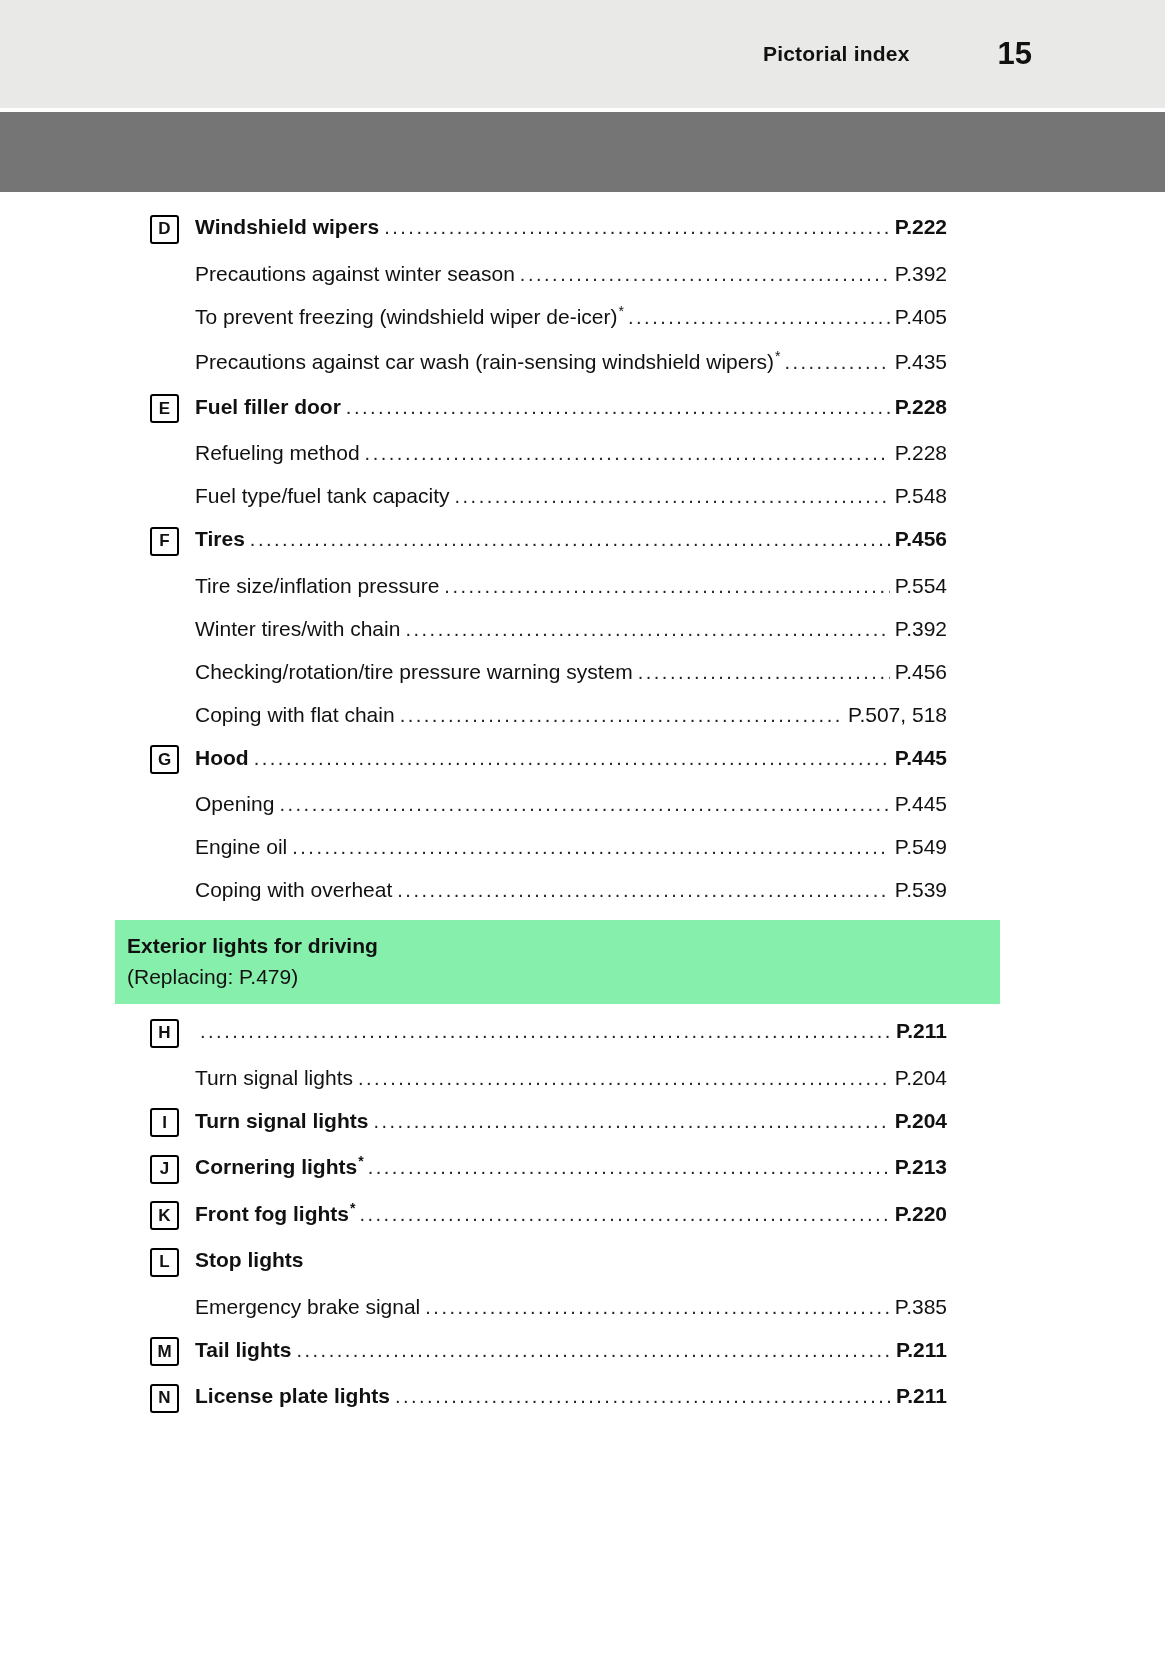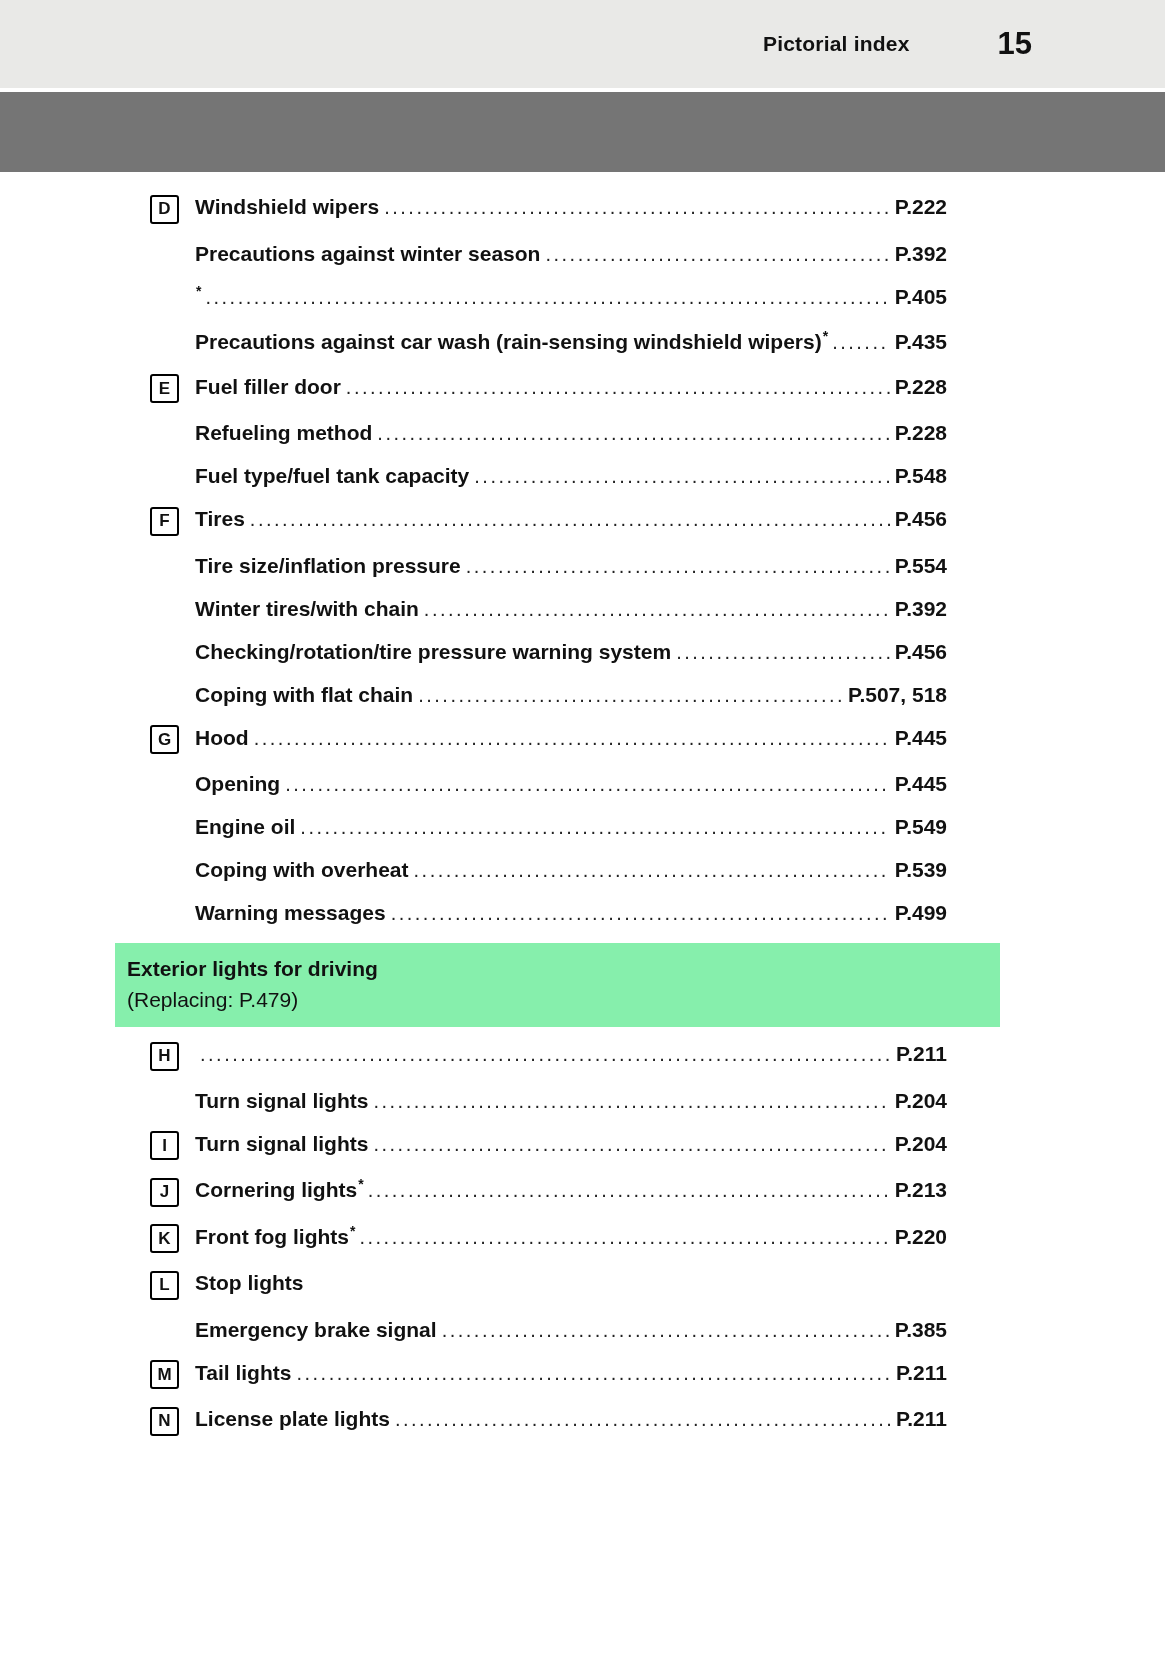--- a/index.html
+++ b/index.html
@@ -7,21 +7,21 @@
     width: 1165px;
     height: 1653px;
     background: #ffffff;
     font-family: "Liberation Sans", sans-serif;
     color: #111111;
     overflow: hidden;
   }
 
   
   .top-header {
-    height: 88px;
+    height: 108px;
     background: #e9e9e7;
     display: flex;
     align-items: center;
     justify-content: flex-end;
     padding-right: 133px;
     box-sizing: border-box;
   }
   .header-title {
     font-weight: bold;
     font-size: 21px;
@@ -46,21 +46,21 @@
   }
 
   .row {
     display: flex;
     align-items: baseline;
     line-height: 26px;
     margin-bottom: 17px;
     font-size: 21px;
   }
   .row.main { font-weight: bold; margin-top: 6px; }
-  .row.sub  { padding-left: 45px; font-weight: bold; }
+  .row.sub  { padding-left: 45px; font-weight: normal; }
 
   .letterbox {
     display: inline-flex;
     align-items: center;
     justify-content: center;
     width: 25px;
     height: 25px;
     border: 2px solid #000000;
     border-radius: 3px;
     margin-right: 16px;
@@ -129,20 +129,21 @@
     <span class="dots"></span>
     <span class="page">P.222</span>
   </div>
   <div class="row sub">
     <span class="label">Precautions against winter season</span>
     <span class="sup"></span>
     <span class="dots"></span>
     <span class="page">P.392</span>
   </div>
   <div class="row sub">
+    <span class="label">To prevent freezing (windshield wiper de-icer)</span>
     <span class="sup">*</span>
     <span class="dots"></span>
     <span class="page">P.405</span>
   </div>
   <div class="row sub">
     <span class="label">Precautions against car wash (rain-sensing windshield wipers)</span>
     <span class="sup">*</span>
     <span class="dots"></span>
     <span class="page">P.435</span>
   </div>
@@ -222,26 +223,20 @@
     <span class="label">Engine oil</span>
     <span class="sup"></span>
     <span class="dots"></span>
     <span class="page">P.549</span>
   </div>
   <div class="row sub">
     <span class="label">Coping with overheat</span>
     <span class="sup"></span>
     <span class="dots"></span>
     <span class="page">P.539</span>
-  </div>
-  <div class="row sub">
-    <span class="label">Warning messages</span>
-    <span class="sup"></span>
-    <span class="dots"></span>
-    <span class="page">P.499</span>
   </div>
 
   <div class="band">
     <div class="band-title">Exterior lights for driving</div>
     <div class="band-subtitle">(Replacing: P.479)</div>
   </div>
 
   <div class="row main">
     <span class="letterbox">
         <span>H</span>

